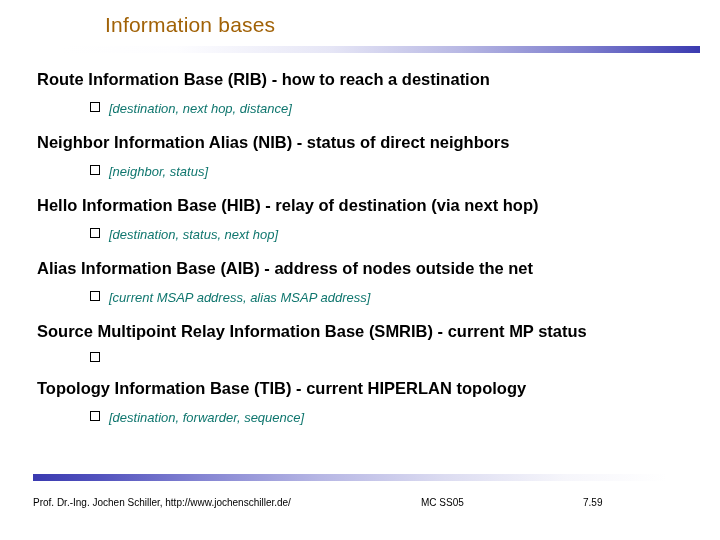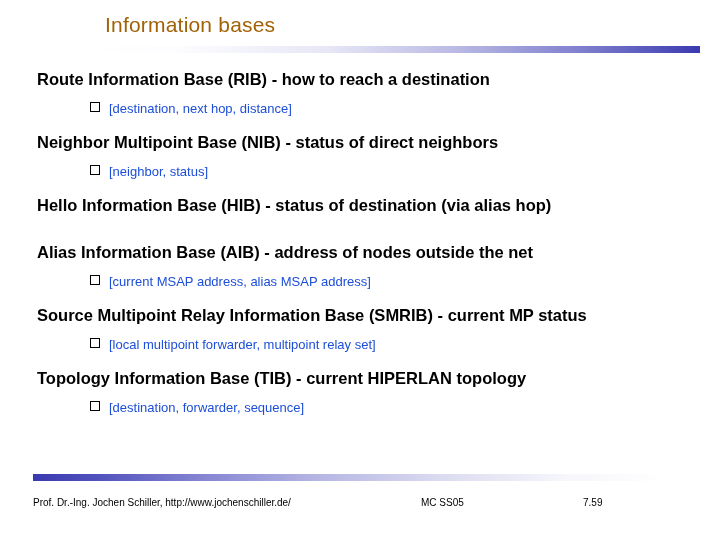--- a/index.html
+++ b/index.html
@@ -67,23 +67,24 @@
     font-weight: bold;
   }
 
   .sub {
     position: relative;
     margin: 0;
     padding: 0 0 0 90px;
     font-size: 13px;
     line-height: 16px;
     white-space: nowrap;
-    color: #1d4ed8;
+    color: #0f766e;
     display: flex;
     align-items: baseline;
+    font-style: italic;
   }
 
   .bullet-square {
     display: inline-block;
     width: 8px;
     height: 8px;
     border: 1.4px solid #000000;
     background: transparent;
     margin-right: 9px;
     flex: none;
@@ -155,51 +156,54 @@
       <div class="heading">Route Information Base (RIB) - how to reach a destination</div>
       <div class="spacer-h"></div>
       <div class="sub">
         <span class="bullet-square"></span>
         <span class="sub-text">[destination, next hop, distance]</span>
       </div>
     </div>
     <div class="spacer-s"></div>
 
     <div class="block">
-      <div class="heading">Neighbor Multipoint Base (NIB) - status of direct neighbors</div>
+      <div class="heading">Neighbor Information Alias (NIB) - status of direct neighbors</div>
       <div class="spacer-h"></div>
       <div class="sub">
         <span class="bullet-square"></span>
         <span class="sub-text">[neighbor, status]</span>
       </div>
     </div>
     <div class="spacer-s"></div>
 
     <div class="block">
-      <div class="heading">Hello Information Base (HIB) - status of destination (via alias hop)</div>
-      <div class="spacer-h"></div>
+      <div class="heading">Hello Information Base (HIB) - relay of destination (via next hop)</div>
+      <div class="spacer-h"></div>
+      <div class="sub">
+        <span class="bullet-square"></span>
+        <span class="sub-text">[destination, status, next hop]</span>
+      </div>
     </div>
     <div class="spacer-s"></div>
 
     <div class="block">
       <div class="heading">Alias Information Base (AIB) - address of nodes outside the net</div>
       <div class="spacer-h"></div>
       <div class="sub">
         <span class="bullet-square"></span>
         <span class="sub-text">[current MSAP address, alias MSAP address]</span>
       </div>
     </div>
     <div class="spacer-s"></div>
 
     <div class="block">
       <div class="heading">Source Multipoint Relay Information Base (SMRIB) - current MP status</div>
       <div class="spacer-h"></div>
       <div class="sub">
         <span class="bullet-square"></span>
-        <span class="sub-text">[local multipoint forwarder, multipoint relay set]</span>
       </div>
     </div>
     <div class="spacer-s"></div>
 
     <div class="block">
       <div class="heading">Topology Information Base (TIB) - current HIPERLAN topology</div>
       <div class="spacer-h"></div>
       <div class="sub">
         <span class="bullet-square"></span>
         <span class="sub-text">[destination, forwarder, sequence]</span>

